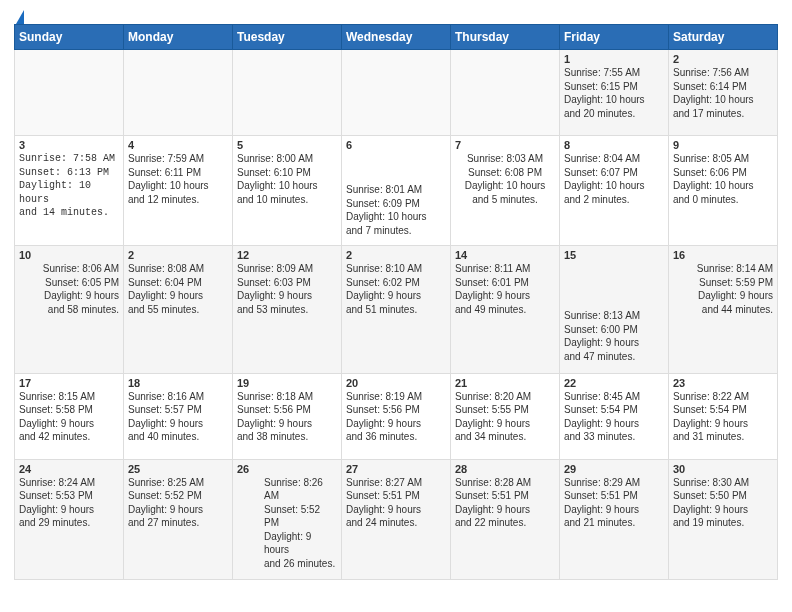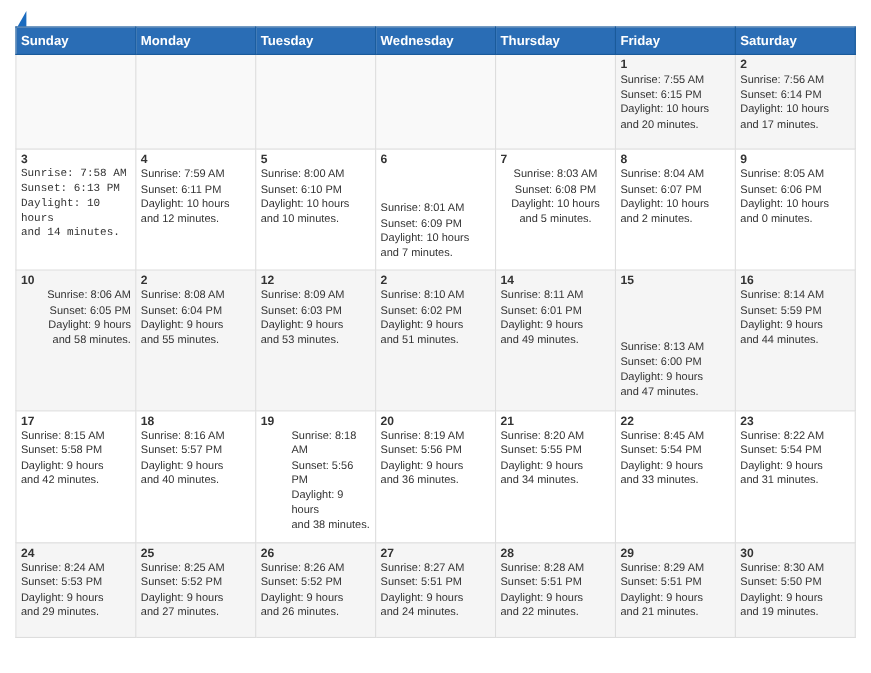--- a/index.html
+++ b/index.html
@@ -235,21 +235,21 @@
           </td>
           <td>
             <span class="day-num">15</span>
             <div class="day-info" style="white-space: pre-line; margin-top: 48px;">Sunrise: 8:13 AM
 Sunset: 6:00 PM
 Daylight: 9 hours
 and 47 minutes.</div>
           </td>
           <td>
             <span class="day-num">16</span>
-            <div class="day-info" style="white-space: pre-line;">Sunrise: 8:14 AM
+            <div class="day-info" style="white-space: pre-line; text-align: right;">Sunrise: 8:14 AM
 Sunset: 5:59 PM
 Daylight: 9 hours
 and 44 minutes.</div>
           </td>
         </tr>
         <tr>
           <td>
             <span class="day-num">17</span>
             <div class="day-info" style="white-space: pre-line;">Sunrise: 8:15 AM
 Sunset: 5:58 PM
@@ -258,21 +258,21 @@
           </td>
           <td>
             <span class="day-num">18</span>
             <div class="day-info" style="white-space: pre-line;">Sunrise: 8:16 AM
 Sunset: 5:57 PM
 Daylight: 9 hours
 and 40 minutes.</div>
           </td>
           <td>
             <span class="day-num">19</span>
-            <div class="day-info" style="white-space: pre-line; margin-left: 28px;">Sunrise: 8:18 AM
+            <div class="day-info" style="white-space: pre-line;">Sunrise: 8:18 AM
 Sunset: 5:56 PM
 Daylight: 9 hours
 and 38 minutes.</div>
           </td>
           <td>
             <span class="day-num">20</span>
             <div class="day-info" style="white-space: pre-line;">Sunrise: 8:19 AM
 Sunset: 5:56 PM
 Daylight: 9 hours
 and 36 minutes.</div>
@@ -309,21 +309,21 @@
           </td>
           <td>
             <span class="day-num">25</span>
             <div class="day-info" style="white-space: pre-line;">Sunrise: 8:25 AM
 Sunset: 5:52 PM
 Daylight: 9 hours
 and 27 minutes.</div>
           </td>
           <td>
             <span class="day-num">26</span>
-            <div class="day-info" style="white-space: pre-line;">Sunrise: 8:26 AM
+            <div class="day-info" style="white-space: pre-line; margin-left: 27px;">Sunrise: 8:26 AM
 Sunset: 5:52 PM
 Daylight: 9 hours
 and 26 minutes.</div>
           </td>
           <td>
             <span class="day-num">27</span>
             <div class="day-info" style="white-space: pre-line;">Sunrise: 8:27 AM
 Sunset: 5:51 PM
 Daylight: 9 hours
 and 24 minutes.</div>

